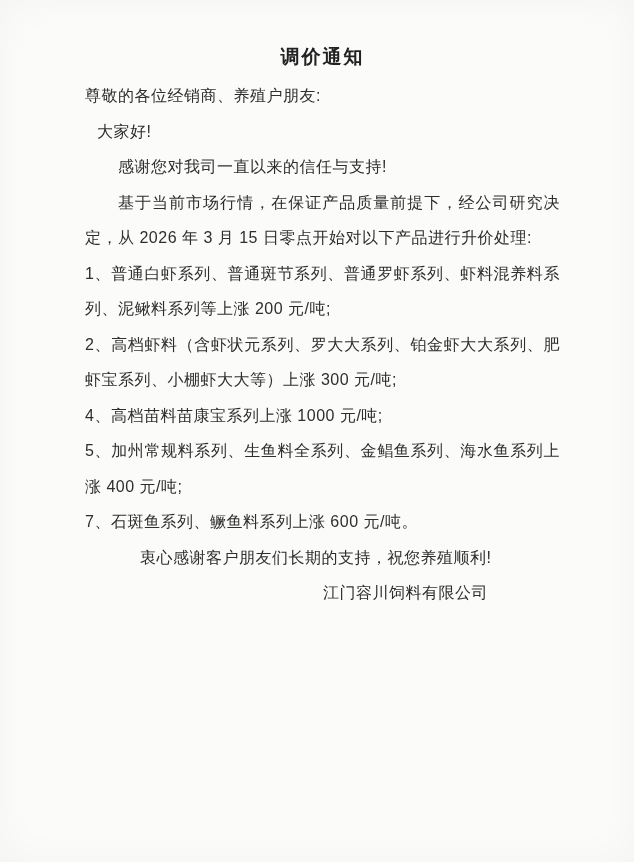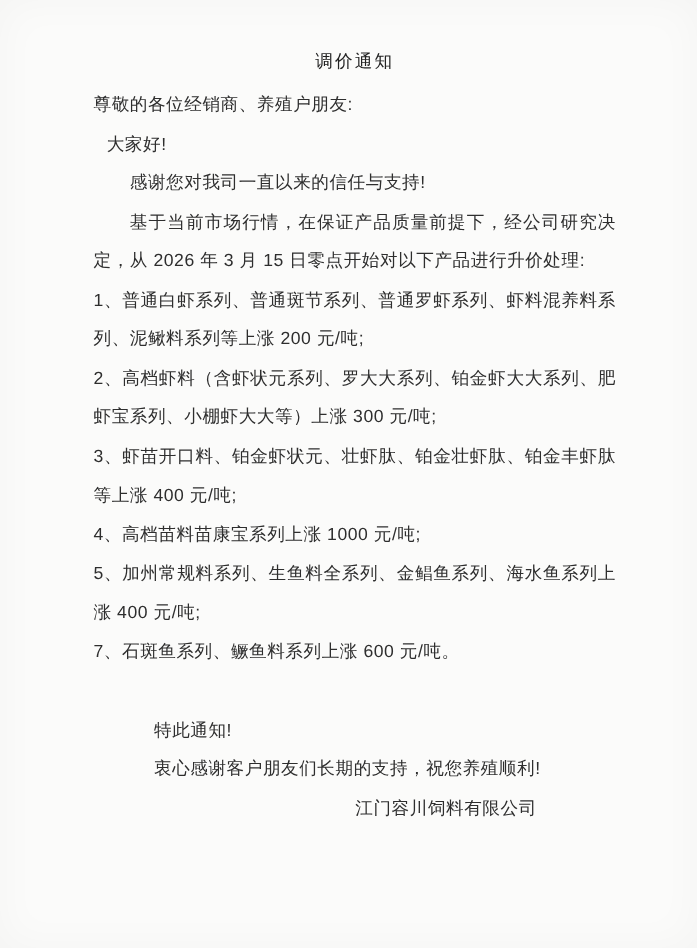--- a/index.html
+++ b/index.html
@@ -16,22 +16,22 @@
     box-shadow: inset 0 0 40px rgba(0,0,0,0.03);
     padding: 36px 74px 0 85px;
     overflow: hidden;
     font-family: "Liberation Sans", "DejaVu Sans", sans-serif;
     font-size: 16px;
     line-height: 35.5px;
     color: #2e2e2e;
     letter-spacing: 0.5px;
   }
   .doc-title {
-    font-size: 16px;
-    font-weight: normal;
+    font-size: 19px;
+    font-weight: bold;
     color: #222222;
     text-align: center;
     line-height: 42px;
     margin: 0;
     letter-spacing: 2px;
   }
   .page p {
     margin: 0;
   }
   .justify {
@@ -67,28 +67,26 @@
   <p class="indent-small">大家好!</p>
 
   <p class="indent-2em">感谢您对我司一直以来的信任与支持!</p>
 
   <p class="indent-2em justify">基于当前市场行情，在保证产品质量前提下，经公司研究决定，从 2026 年 3 月 15 日零点开始对以下产品进行升价处理:</p>
 
   <p class="justify">1、普通白虾系列、普通斑节系列、普通罗虾系列、虾料混养料系列、泥鳅料系列等上涨 200 元/吨;</p>
 
   <p class="justify">2、高档虾料（含虾状元系列、罗大大系列、铂金虾大大系列、肥虾宝系列、小棚虾大大等）上涨 300 元/吨;</p>
 
-  <p class="justify">3、虾苗开口料、铂金虾状元、壮虾肽、铂金壮虾肽、铂金丰虾肽等上涨 400 元/吨;</p>
 
   <p class="justify">4、高档苗料苗康宝系列上涨 1000 元/吨;</p>
 
   <p class="justify">5、加州常规料系列、生鱼料全系列、金鲳鱼系列、海水鱼系列上涨 400 元/吨;</p>
 
 
   <p class="justify">7、石斑鱼系列、鳜鱼料系列上涨 600 元/吨。</p>
 
-  <p class="closing-block notice-line">特此通知!</p>
 
   <p class="closing-block">衷心感谢客户朋友们长期的支持，祝您养殖顺利!</p>
 
   <p class="company-line">江门容川饲料有限公司</p>
 
 </div>
 
 </body></html>

